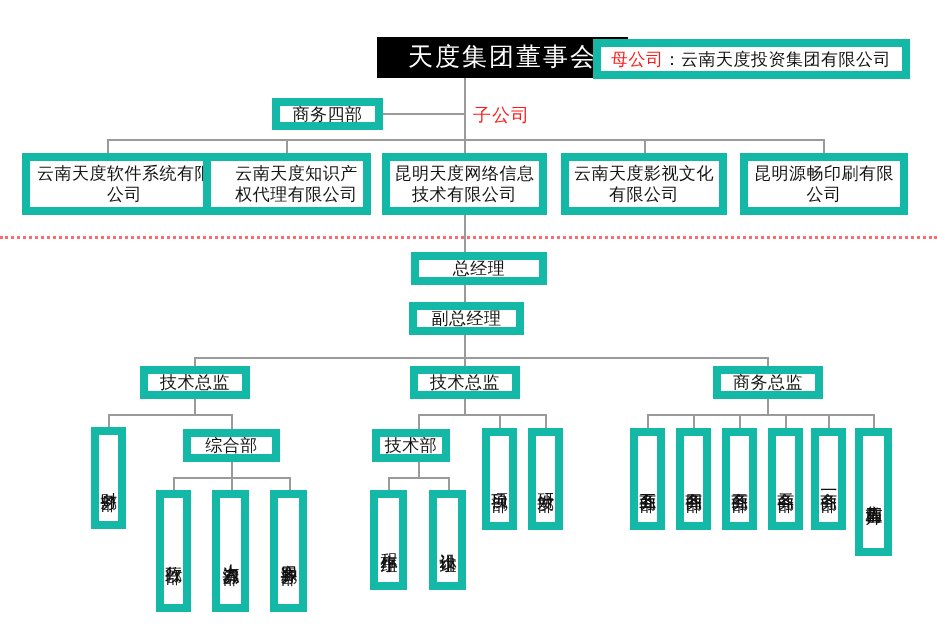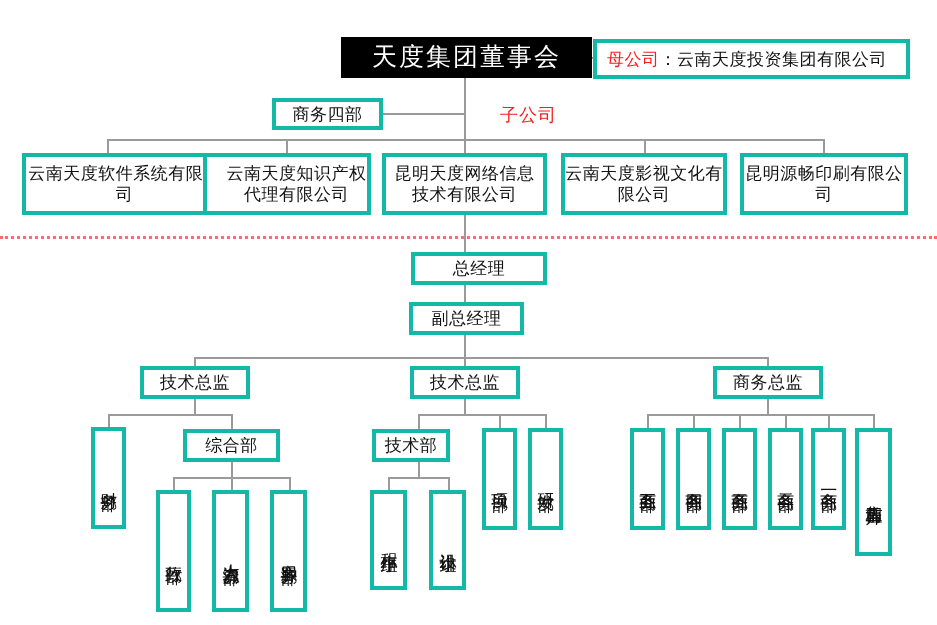--- a/index.html
+++ b/index.html
@@ -15,21 +15,21 @@
     position: relative;
     width: 937px;
     height: 625px;
     background: #ffffff;
     overflow: hidden;
   }
   
   .box {
     position: absolute;
     box-sizing: border-box;
-    border: 4px solid #14b8a6;
+    border: 8px solid #14b8a6;
     background: #ffffff;
     color: #111111;
     display: flex;
     align-items: center;
     justify-content: center;
     text-align: center;
     line-height: 1.22;
     font-size: 17px;
     letter-spacing: 0.5px;
     z-index: 3;
@@ -89,36 +89,36 @@
     height: 0;
     border-top: 3px dotted #ff6b6b;
     z-index: 2;
   }
 </style>
 </head>
 <body>
 
 <div id="chart">
 
-  <div class="box dark" style="left:341px; top:37px; width:251px; height:41px;">天度集团董事会</div>
+  <div class="box dark" style="left:377px; top:37px; width:251px; height:41px;">天度集团董事会</div>
 
   <div class="ln lnh" style="left:570px; top:57px; width:24px;"></div>
 
   <div class="box note" style="left:593px; top:39px; width:317px; height:40px;">
     <span class="red">母公司</span>
       <span>：</span>
       <span>云南天度投资集团有限公司</span>
   </div>
 
   <div class="ln lnv" style="left:464px; top:78px; height:61px;"></div>
 
   <div class="box" style="left:272px; top:98px; width:111px; height:32px;">商务四部</div>
   <div class="ln lnh" style="left:383px; top:113px; width:82px;"></div>
 
-  <div class="caption-red" style="left:473px; top:103px;margin-left:27px;">子公司</div>
+  <div class="caption-red" style="left:473px; top:103px;">子公司</div>
 
   <div class="ln lnh" style="left:107px; top:139px; width:717px;"></div>
 
   <div class="ln lnv" style="left:107px; top:139px; height:15px;"></div>
   <div class="ln lnv" style="left:286px; top:139px; height:15px;"></div>
   <div class="ln lnv" style="left:464px; top:139px; height:15px;"></div>
   <div class="ln lnv" style="left:644px; top:139px; height:15px;"></div>
   <div class="ln lnv" style="left:823px; top:139px; height:15px;"></div>
 
   <div class="box" style="left:22px; top:153px; width:205px; height:62px;">云南天度软件系统有限公司</div>

